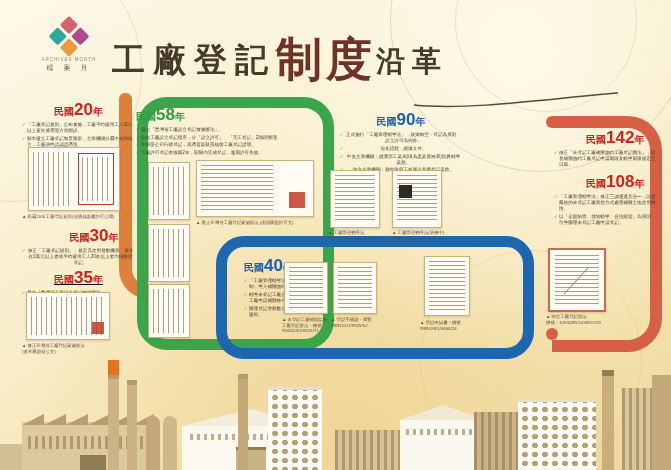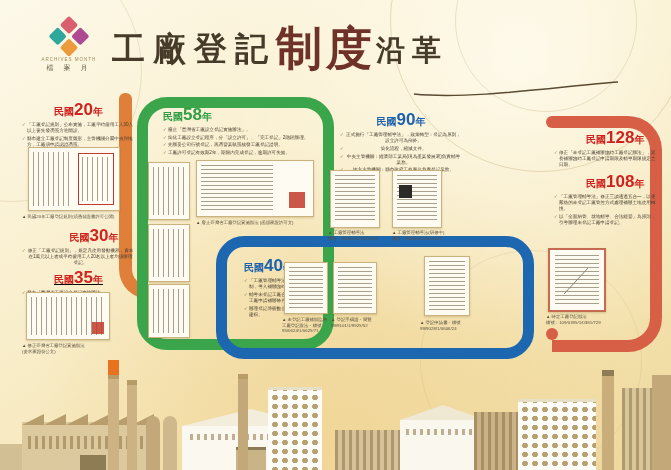--- a/index.html
+++ b/index.html
@@ -22,21 +22,21 @@
   .logo-mark{position:relative;width:30px;height:30px;margin:0 auto;transform:rotate(45deg);}
   .logo-mark i{position:absolute;width:13px;height:13px;border-radius:2px;}
   .logo-mark .d1{left:0;top:0;background:#d95f6e;}
   .logo-mark .d2{left:16px;top:0;background:#ae4a92;}
   .logo-mark .d3{left:0;top:16px;background:#2ea89b;}
   .logo-mark .d4{left:16px;top:16px;background:#ec9a3c;}
   .logo-en{font-size:4.5px;letter-spacing:1px;color:#9a8a5c;margin-top:5px;}
   .logo-zh{font-size:7px;letter-spacing:4px;color:#6b5b3e;margin-top:1px;}
 
   
-  .title{position:absolute;left:112px;top:18px;width:420px;color:#463a28;
+  .title{position:absolute;left:112px;top:29px;width:420px;color:#463a28;
          font-family:Liberation Serif, serif;font-weight:bold;white-space:nowrap;}
   .title .s1{font-size:33px;letter-spacing:8px;}
   .title .s2{font-size:46px;letter-spacing:4px;color:#6e3228;vertical-align:-4px;}
   .title .s3{font-size:29px;letter-spacing:7px;}
   .title-swash{position:absolute;left:300px;top:62px;}
 
   
   .road{position:absolute;pointer-events:none;}
   .road-orange{left:119px;top:99px;width:26px;height:187px;
     border-left:13px solid #e07f3a;border-bottom:13px solid #e07f3a;border-bottom-left-radius:30px;}
@@ -151,21 +151,21 @@
       <li>發布「臺灣省工廠設立登記實施辦法」。</li>
     </ul>
   </div>
   <div class="doc" style="left:26px;top:292px;width:82px;height:46px;">
     <div class="vlines"></div>
     <div class="seal" style="right:5px;bottom:5px;width:12px;height:12px;"></div>
   </div>
   <div class="caption" style="position:absolute;left:22px;top:341px;width:112px;">▲ 修正臺灣省工廠登記實施辦法
 (要求覆證發公文)</div>
 
-  <div class="era" style="left:163px;top:105px;width:176px;">
+  <div class="era" style="left:136px;top:105px;width:176px;">
     <div class="era-label green">
       <span class="p">民國</span><span class="n">58</span><span class="p">年</span>
     </div>
     <ul class="bullets">
       <li>廢止「臺灣省工廠設立登記實施辦法」。</li>
       <li>簡化工廠設立登記程序，分「設立許可」、「完工登記」2階段辦理。</li>
       <li>先辦妥公司行號登記，再憑營業執照核發工廠登記證明。</li>
       <li>工廠許可登記有效期2年，期限內完成登記，逾期許可失效。</li>
     </ul>
   </div>
@@ -229,21 +229,21 @@
   <div class="caption" style="position:absolute;left:282px;top:315px;width:48px;">▲ 未登記工廠補辦臨時
 工廠登記辦法・檔號
 95/0624/1/0625/71</div>
   <div class="caption" style="position:absolute;left:331px;top:315px;width:48px;">▲ 登記手續證・簡覽
 99/9101/1/9925/52</div>
   <div class="caption" style="position:absolute;left:420px;top:318px;width:54px;">▲ 登記申請書・檔號
 99/9028/1/0606/24</div>
 
   <div class="era" style="left:554px;top:128px;width:104px;">
     <div class="era-label red">
-      <span class="p">民國</span><span class="n">128</span><span class="p">年</span>
+      <span class="p">民國</span><span class="n">142</span><span class="p">年</span>
     </div>
     <ul class="bullets">
       <li>修正「未登記工廠補辦臨時工廠登記辦法」，延長補辦臨時工廠登記申請期限及輔導期限規定之日期。</li>
     </ul>
   </div>
 
   <div class="era" style="left:554px;top:172px;width:104px;">
     <div class="era-label red">
       <span class="p">民國</span><span class="n">108</span><span class="p">年</span>
     </div>

